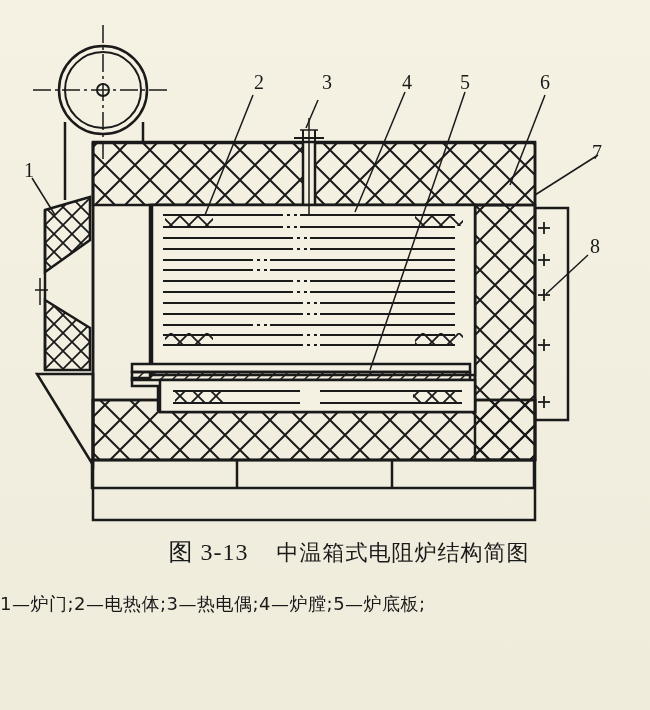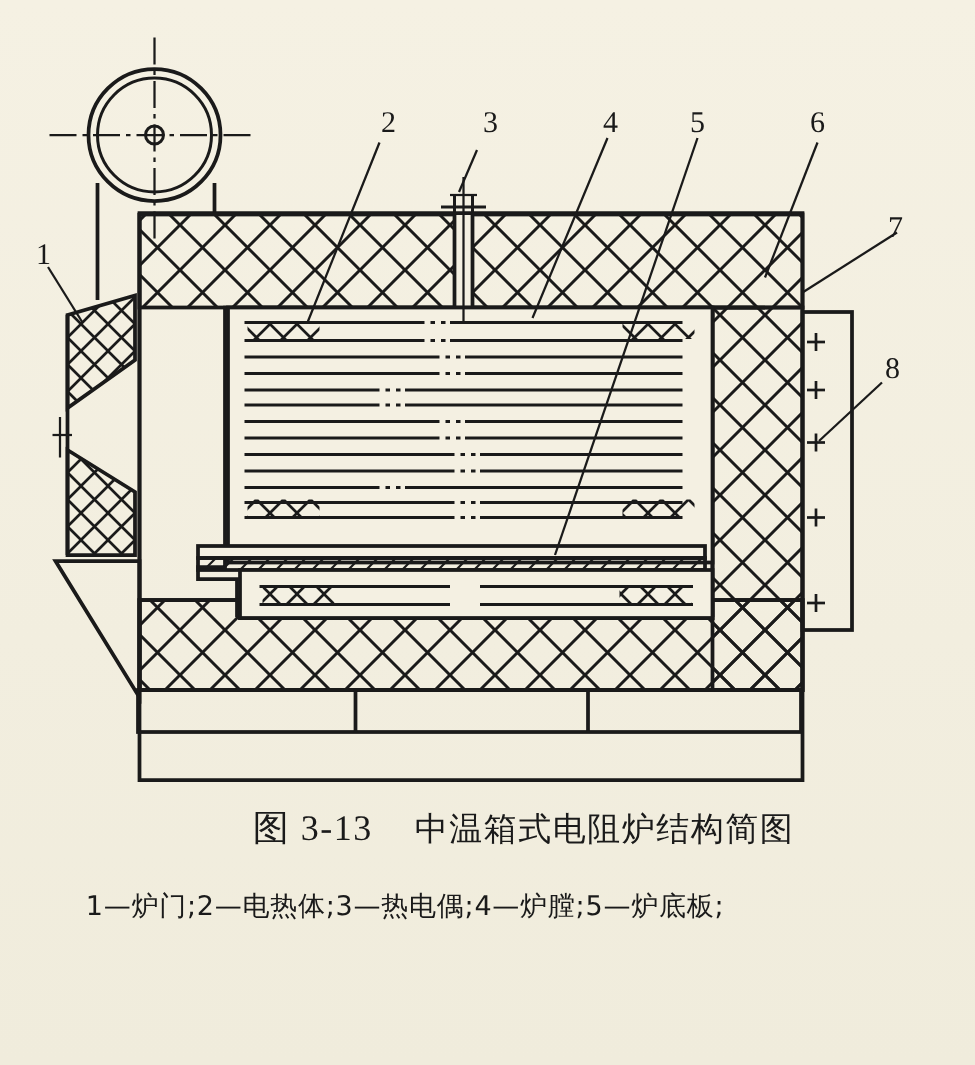--- a/index.html
+++ b/index.html
@@ -46,21 +46,21 @@
     }
     .caption-title .fig-no {
       font-family: "Liberation Serif", serif;
       font-size: 24px;
       margin-right: 28px;
     }
     .legend-line {
       position: absolute;
       left: 0;
       width: 540px;
-      text-align: center;
+      text-align: left;
       font-size: 18px;
       font-family: "DejaVu Sans", "Liberation Sans", sans-serif;
       letter-spacing: 0.5px;
     }
     .legend-line.l1 { top: 592px; padding-left: 0; }
     .legend-line.l2 { top: 634px; }
     .legend-item { white-space: nowrap; }
   </style>
 </head>
 <body>

